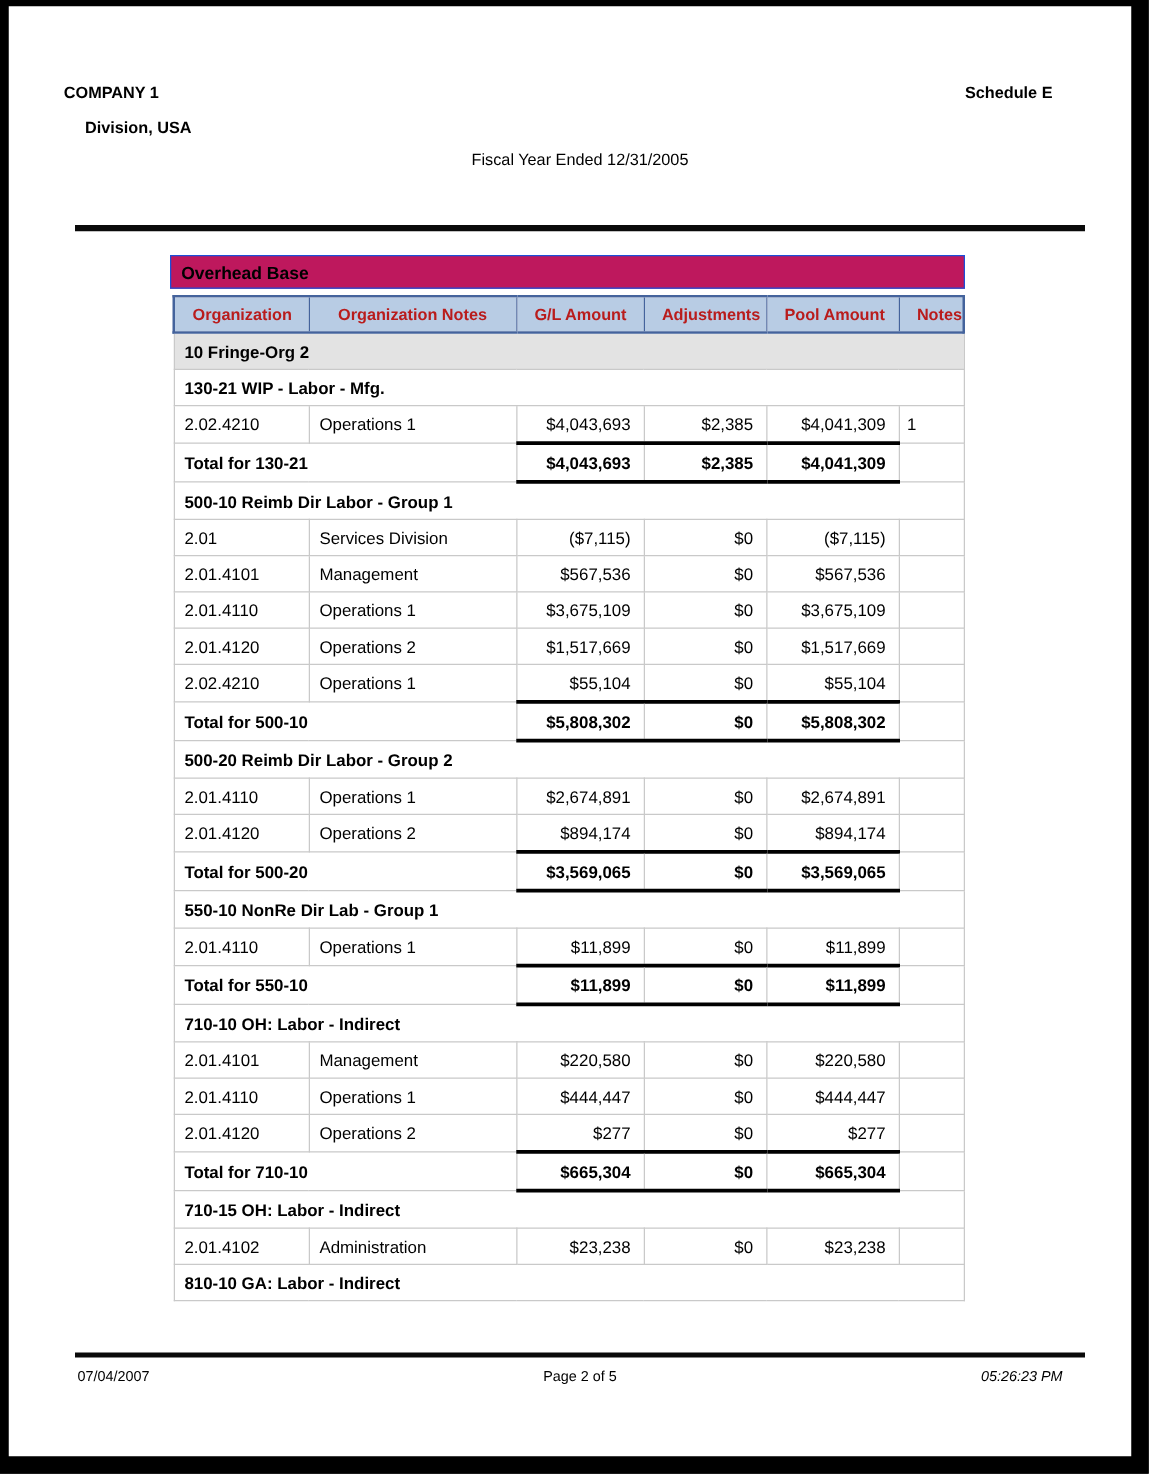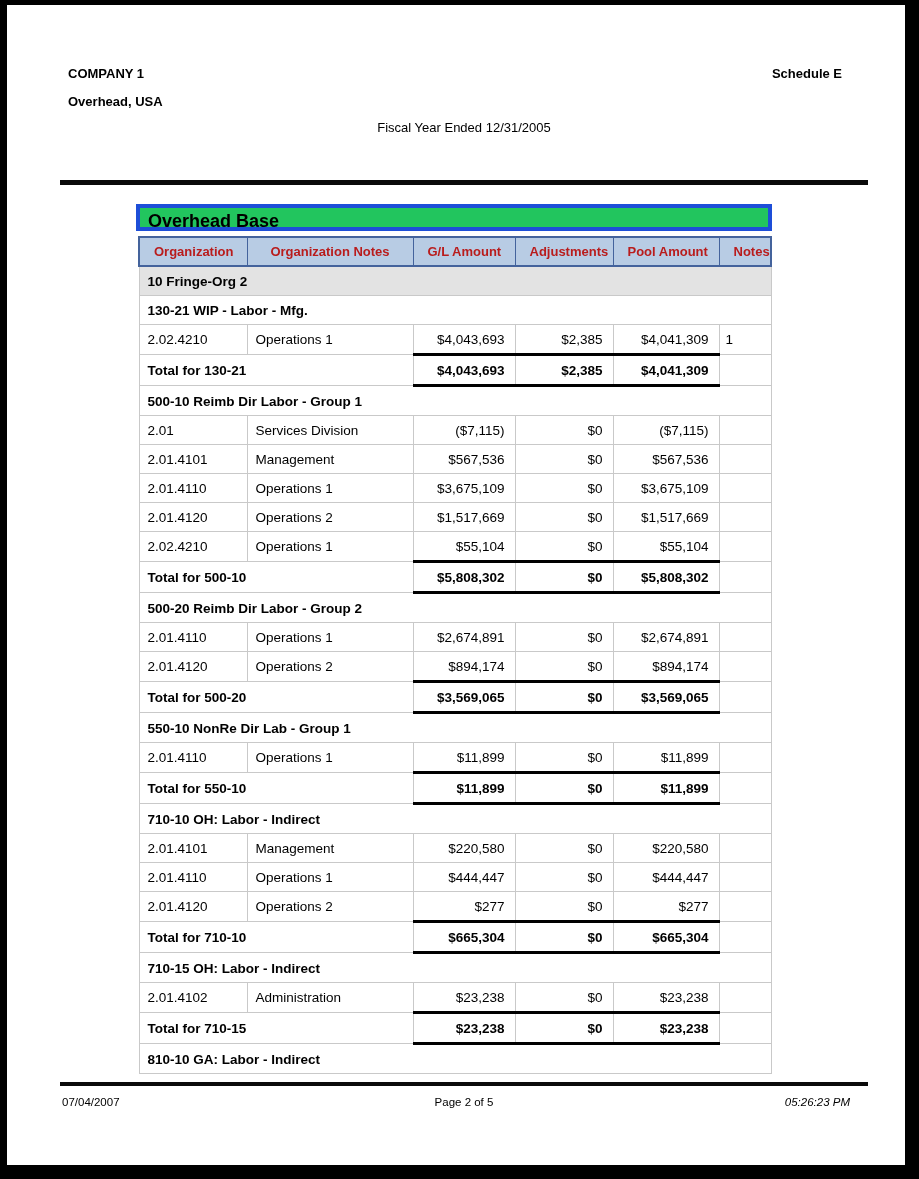--- a/index.html
+++ b/index.html
@@ -15,21 +15,21 @@
     padding:5px 14px 14px 7px;
     background:#000;
   }
   .page {
     position:relative;
     width:898px; height:1160px;
     background:#fff;
     color:#000;
   }
   .company-name {
-    position:absolute; left:61px; top:61px;
+    position:absolute; left:44px; top:61px;
     font-size:13px; font-weight:bold;text-align:right;
   }
   .schedule-label {
     position:absolute; right:63px; top:61px;
     font-size:13px; font-weight:bold;
   }
   .company-location {
     position:absolute; left:61px; top:89px;
     font-size:13px; font-weight:bold;
   }
@@ -45,23 +45,23 @@
   }
   .rule {
     position:absolute; left:53px; width:808px; height:5px;
     background:#0a0a0a;
   }
   .rule-top { top:175px; }
   .rule-bottom { top:1077px; height:4px; }
   .overhead-box {
     position:absolute; left:129px; top:199px; width:636px; height:27px;
     box-sizing:border-box;
-    border:4px solid #1d4ed8;
-    background:#22c55e;
-    font-size:18px; font-weight:bold;
+    border:1px solid #1d4ed8;
+    background:#be185d;
+    font-size:14px; font-weight:bold;
     line-height:26px; padding-left:8px;
   }
   .alloc-table {
     position:absolute; left:131px; top:231px;
     border-collapse:collapse; table-layout:fixed; width:632px;
     font-size:13.5px;
   }
   .alloc-table th {
     background:#b8cce4;
     border:1px solid #44639c;
@@ -94,21 +94,21 @@
   .footer-time { position:absolute; right:55px; top:1091px; font-size:11.5px;font-style:italic; }
 </style>
 </head>
 <body>
 
 <div class="frame">
   <div class="page">
 
     <div class="company-name">COMPANY 1</div>
     <div class="schedule-label">Schedule E</div>
-    <div class="company-location">Overhead, USA</div>
+    <div class="company-location">Division, USA</div>
 
     <div class="title-wrap">
       <div class="page-subtitle">Fiscal Year Ended 12/31/2005</div>
     </div>
 
     <div class="rule rule-top"></div>
 
     <div class="overhead-box">Overhead Base</div>
 
     <table class="alloc-table">
@@ -284,27 +284,20 @@
             <td class="cell-label" colspan="6">710-15 OH: Labor - Indirect</td>
           </tr>
           <tr class="row-data">
             <td>2.01.4102</td>
             <td>Administration</td>
             <td class="cell-amount">$23,238</td>
             <td class="cell-amount">$0</td>
             <td class="cell-amount">$23,238</td>
             <td class="cell-notes"></td>
           </tr>
-          <tr class="row-total">
-            <td class="cell-label" colspan="2">Total for 710-15</td>
-            <td class="cell-amount">$23,238</td>
-            <td class="cell-amount">$0</td>
-            <td class="cell-amount">$23,238</td>
-            <td class="cell-notes"></td>
-          </tr>
           <tr class="row-section">
             <td class="cell-label" colspan="6">810-10 GA: Labor - Indirect</td>
           </tr>
         </tbody>
     </table>
 
     <div class="rule rule-bottom"></div>
     <div class="footer-date">07/04/2007</div>
     <div class="footer-page">Page 2 of 5</div>
     <div class="footer-time">05:26:23 PM</div>

